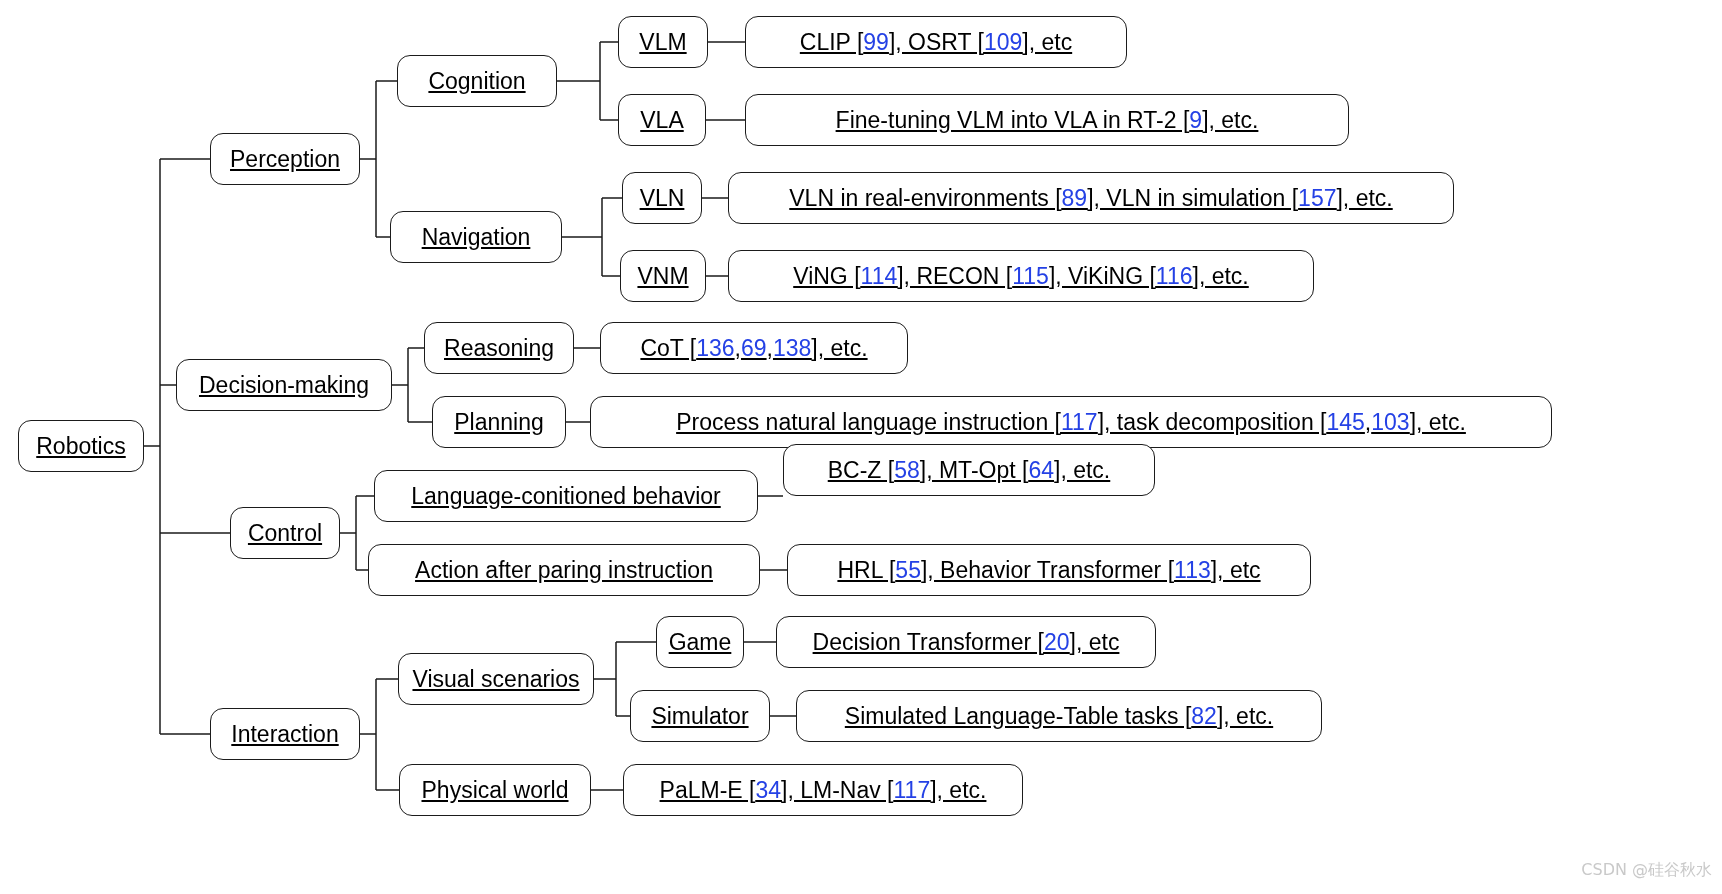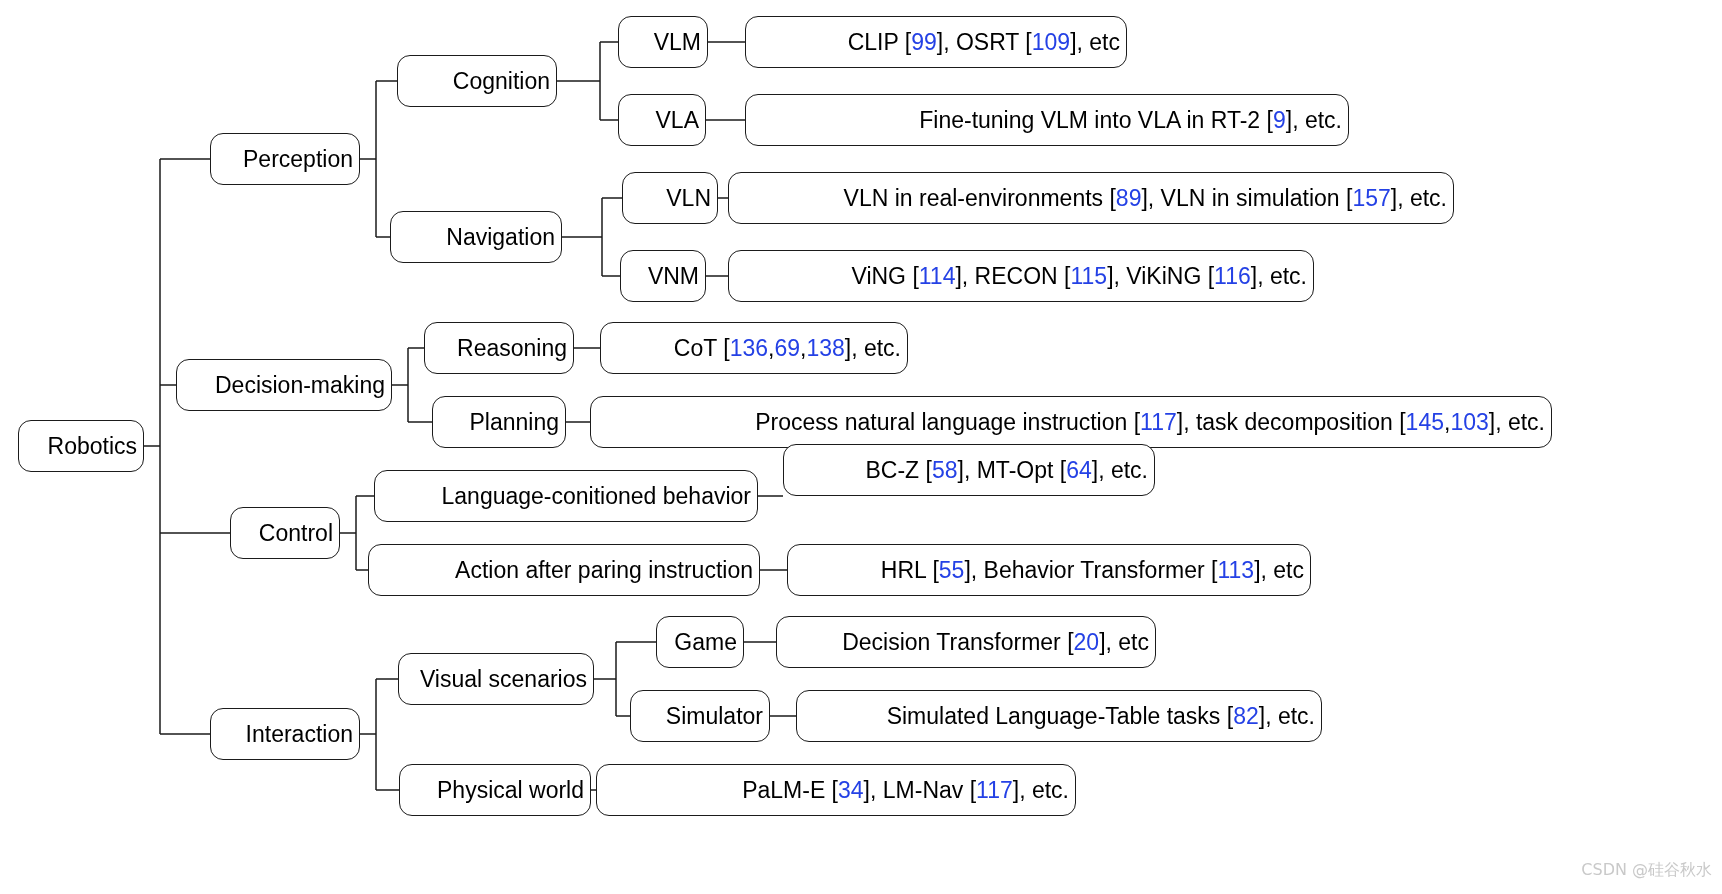--- a/index.html
+++ b/index.html
@@ -3,23 +3,23 @@
 <meta charset="utf-8">
 <style>
   html,body { margin:0; padding:0; background:#ffffff; }
   .canvas {
     position:relative; width:1722px; height:894px; background:#ffffff;
     font-family:"Liberation Sans", sans-serif; overflow:hidden;
   }
   svg.edges { position:absolute; left:0; top:0; pointer-events:none; }
   .node {
     position:absolute; box-sizing:border-box; height:52px;
-    display:flex; align-items:center; justify-content:flex-end;
+    display:flex; align-items:center; justify-content:center;
     background:#ffffff; border:1.6px solid #1b1b1b; border-radius:13px;
-    font-size:23px; color:#000000; white-space:nowrap; padding:0 6px;
+    font-size:23px; color:#000000; white-space:nowrap; padding:0 6px;text-decoration:underline;
   }
   .ref { color:var(--ref,#2441e5); }
   .watermark {
     position:absolute; right:10px; top:860px; font-size:16px;
     color:var(--watermark,#c9c9c9);
     font-family:"DejaVu Sans", sans-serif;
   }
 </style>
 </head>
 <body>
@@ -79,21 +79,21 @@
   <div class="node" style="left:399px;top:764px;width:192px">
       <span>Physical world</span>
     </div>
 
   <div class="node" style="left:618px;top:16px;width:90px">
       <span>VLM</span>
     </div>
   <div class="node" style="left:618px;top:94px;width:88px">
       <span>VLA</span>
     </div>
-  <div class="node" style="left:622px;top:172px;width:96px">
+  <div class="node" style="left:622px;top:172px;width:80px">
       <span>VLN</span>
     </div>
   <div class="node" style="left:620px;top:250px;width:86px">
       <span>VNM</span>
     </div>
   <div class="node" style="left:656px;top:616px;width:88px">
       <span>Game</span>
     </div>
   <div class="node" style="left:630px;top:690px;width:140px">
       <span>Simulator</span>
@@ -162,21 +162,21 @@
   <div class="node" style="left:776px;top:616px;width:380px">
     <span>Decision Transformer [</span>
       <span class="ref">20</span>
       <span>], etc</span>
   </div>
   <div class="node" style="left:796px;top:690px;width:526px">
     <span>Simulated Language-Table tasks [</span>
       <span class="ref">82</span>
       <span>], etc.</span>
   </div>
-  <div class="node" style="left:596px;top:764px;width:480px">
+  <div class="node" style="left:623px;top:764px;width:400px">
     <span>PaLM-E [</span>
       <span class="ref">34</span>
       <span>], LM-Nav [</span>
       <span class="ref">117</span>
       <span>], etc.</span>
   </div>
 
   <div class="watermark">CSDN @硅谷秋水</div>
 </div>
 

